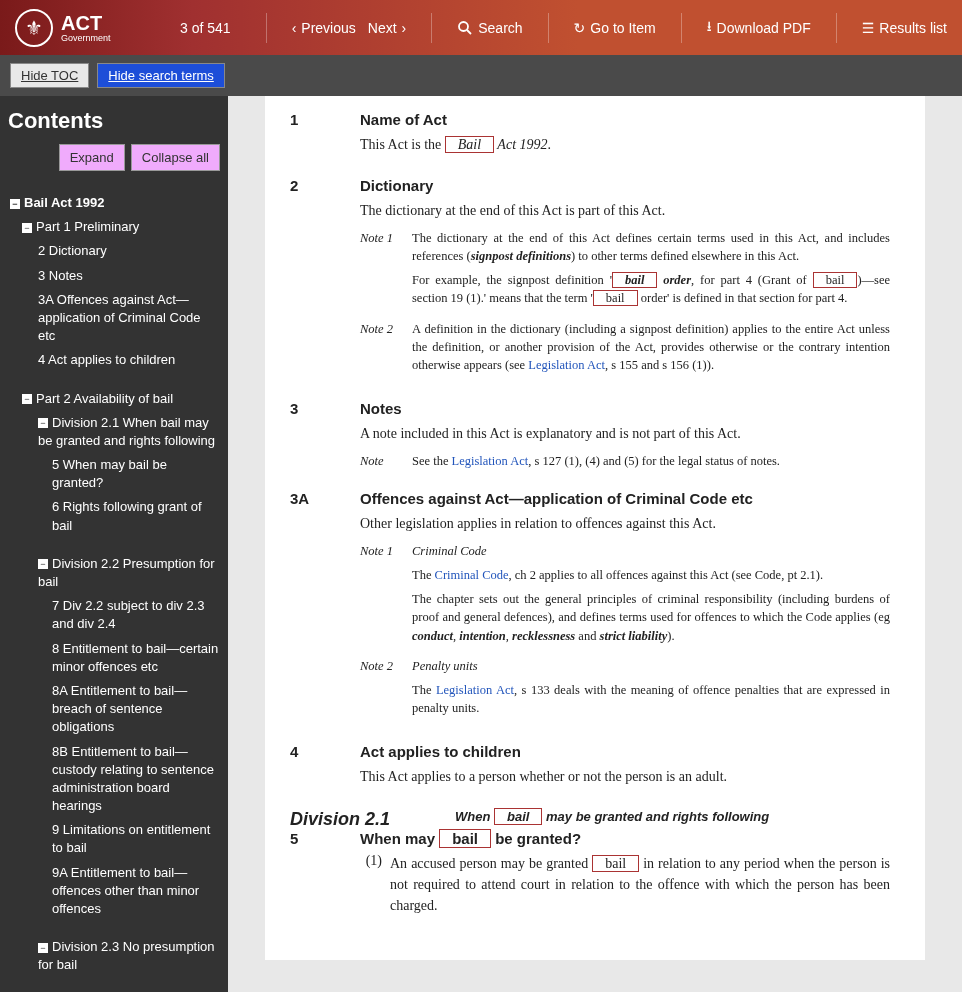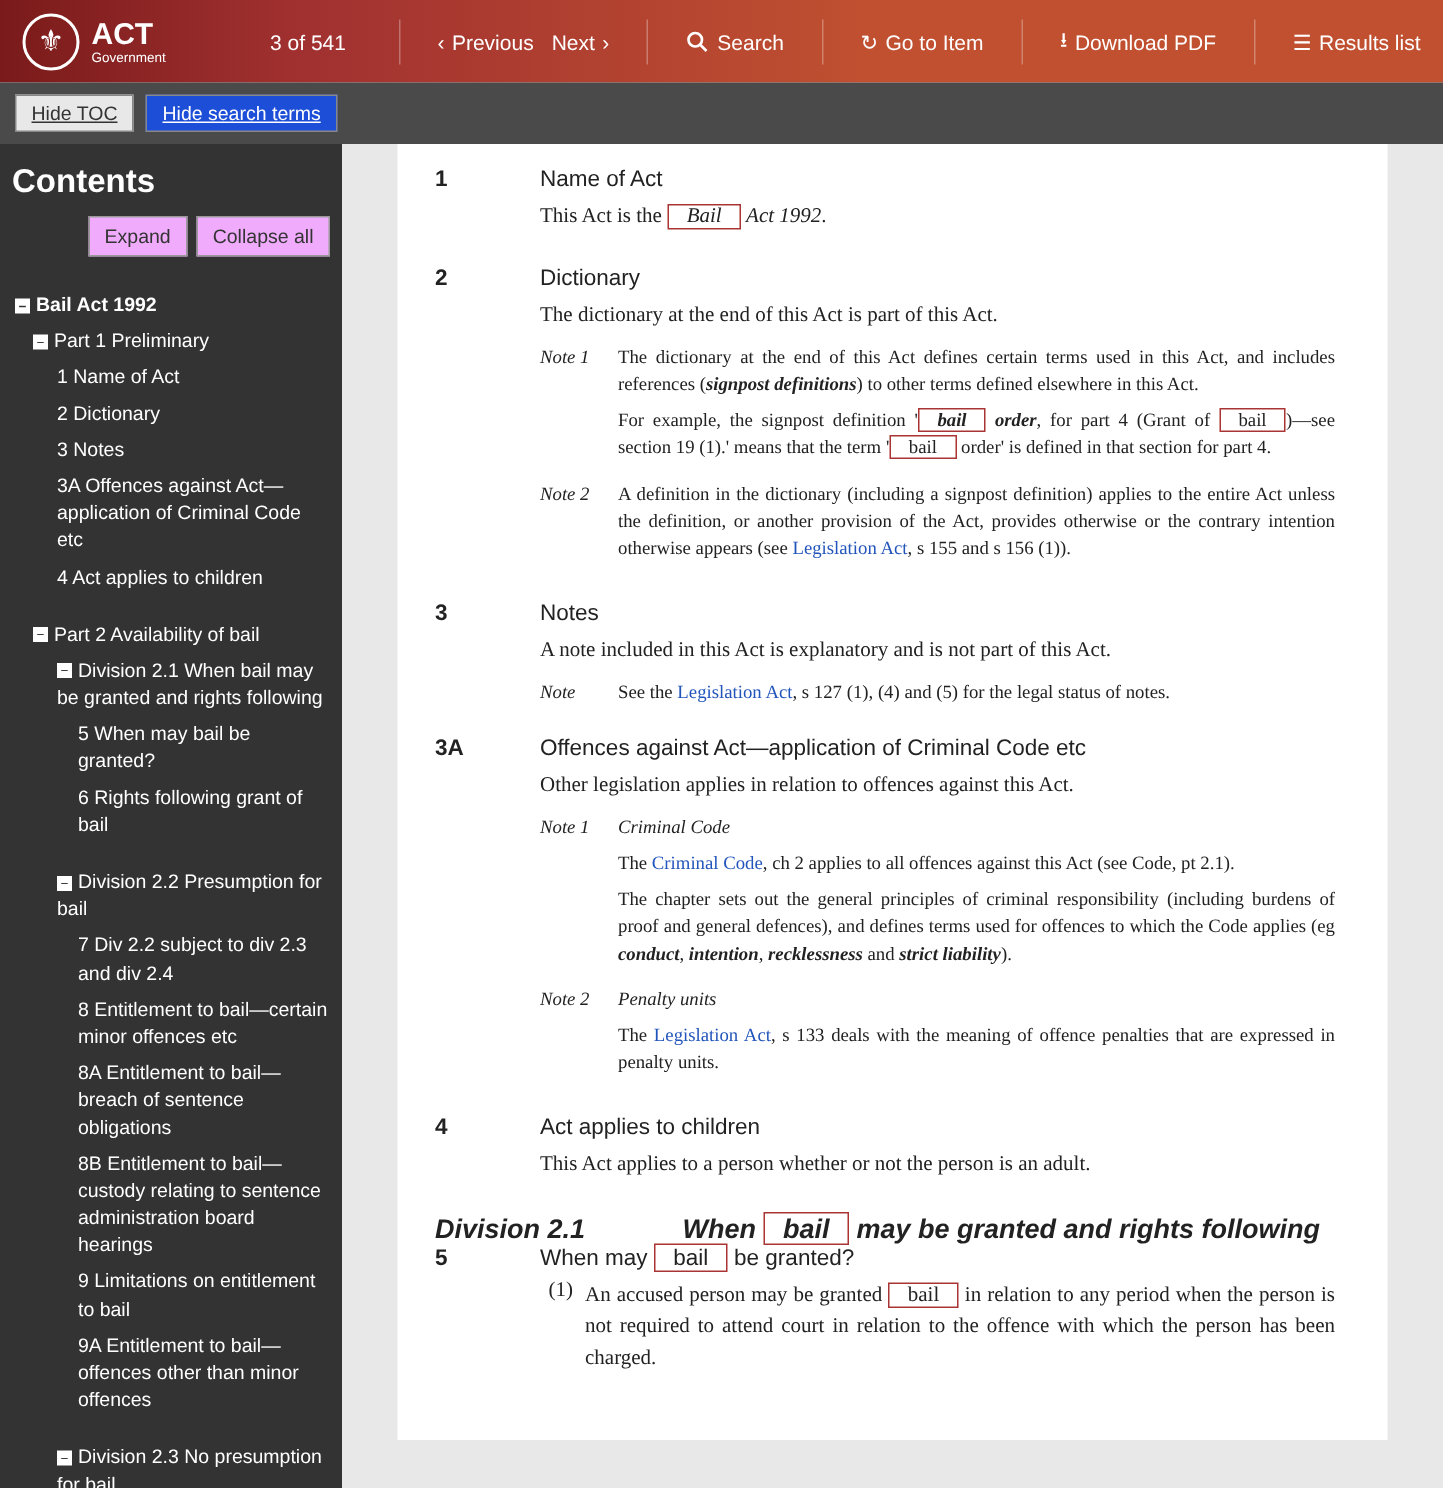--- a/index.html
+++ b/index.html
@@ -56,34 +56,34 @@
 .doc-area { flex: 1; background: #e8e8e8; position: relative; overflow: hidden; }
 .doc-scroll { height: 100%; overflow-y: scroll; padding: 0 20px; }
 .doc-page {
   background: white; max-width: 660px; margin: 0 auto; padding: 15px 35px 30px 25px;
   font-family: Georgia, 'Times New Roman', serif; color: #222; font-size: 14px;
 }
 
 .section { display: flex; margin-bottom: 14px; }
 .sec-num { width: 70px; font-weight: bold; font-size: 15px; flex-shrink: 0; font-family: Arial, sans-serif; }
 .sec-body { flex: 1; }
-.sec-title { font-weight: normal; font-size: 15px; margin-bottom: 6px; font-family: Arial, sans-serif; }
+.sec-title { font-weight: bold; font-size: 15px; margin-bottom: 6px; font-family: Arial, sans-serif; }
 .sec-text { margin-bottom: 8px; line-height: 1.5; }
 
 .note-row { display: flex; margin: 6px 0 6px 0; font-size: 12.5px; line-height: 1.45; }
 .note-label { width: 52px; font-style: italic; flex-shrink: 0; }
 .note-body { flex: 1; text-align: justify; }
 .note-body p { margin-bottom: 6px; }
 
 .part-heading { display: flex; margin: 20px 0 12px 0; font-family: Arial, sans-serif; }
 .part-num { width: 165px; font-size: 22px; font-weight: bold; }
 .part-title { font-size: 22px; font-weight: bold; }
 .div-heading { display: flex; margin: 12px 0 0 0; font-family: Arial, sans-serif; font-style: italic; }
 .div-num { width: 165px; font-size: 18px; font-weight: bold; }
-.div-title { font-size: 18px; font-weight: bold; flex: 1; }
+.div-title { font-size: 13px; font-weight: bold; flex: 1; }
 
 .hl { border: 1.5px solid #aa3333; padding: 0 12px; }
 .italic { font-style: italic; }
 .bold-italic { font-style: italic; font-weight: bold; }
 .link { color: #2255bb; }
 
 .subsec { display: flex; margin-top: 6px; }
 .subsec-num { width: 30px; text-align: right; padding-right: 8px; }
 .subsec-body { flex: 1; text-align: justify; line-height: 1.5; }
 
@@ -147,21 +147,20 @@
 <div class="main-container">
   <div class="sidebar">
     <div class="sidebar-title">Contents</div>
     <div class="sidebar-btns">
       <button class="sb-btn">Expand</button>
       <button class="sb-btn">Collapse all</button>
     </div>
     <div id="toc-list">
         <div class="toc-item toc-l0"><span class="toc-toggle">−</span><span>Bail Act 1992</span></div>
         <div class="toc-item toc-l1"><span class="toc-toggle">−</span><span>Part 1 Preliminary</span></div>
-        <div class="toc-item toc-l2"><span>1 Name of Act</span></div>
         <div class="toc-item toc-l2"><span>2 Dictionary</span></div>
         <div class="toc-item toc-l2"><span>3 Notes</span></div>
         <div class="toc-item toc-l2"><span>3A Offences against Act—application of Criminal Code etc</span></div>
         <div class="toc-item toc-l2"><span>4 Act applies to children</span></div>
         <div class="toc-group-spacer"></div>
         <div class="toc-item toc-l1"><span class="toc-toggle">−</span><span>Part 2 Availability of bail</span></div>
         <div class="toc-item toc-l2"><span class="toc-toggle">−</span><span>Division 2.1 When bail may be granted and rights following</span></div>
         <div class="toc-item toc-l3"><span>5 When may bail be granted?</span></div>
         <div class="toc-item toc-l3"><span>6 Rights following grant of bail</span></div>
         <div class="toc-group-spacer"></div>

